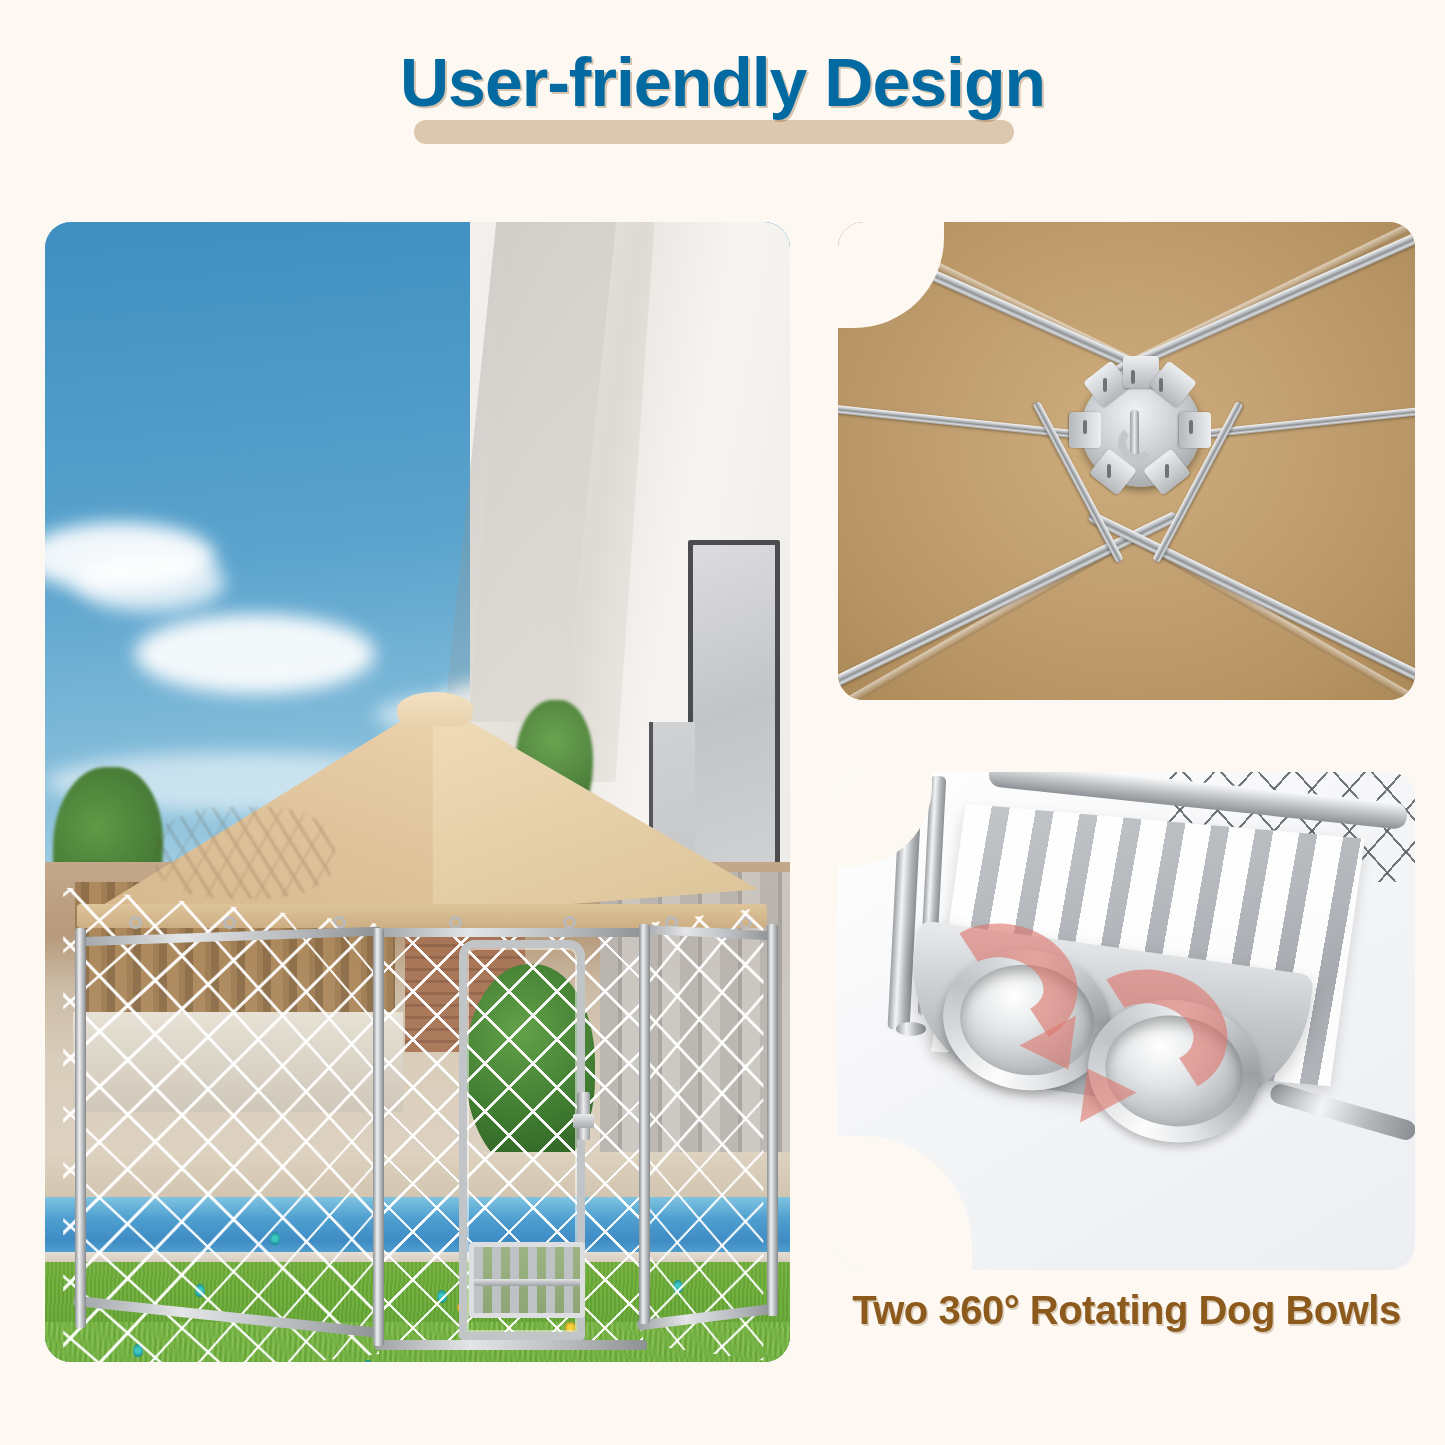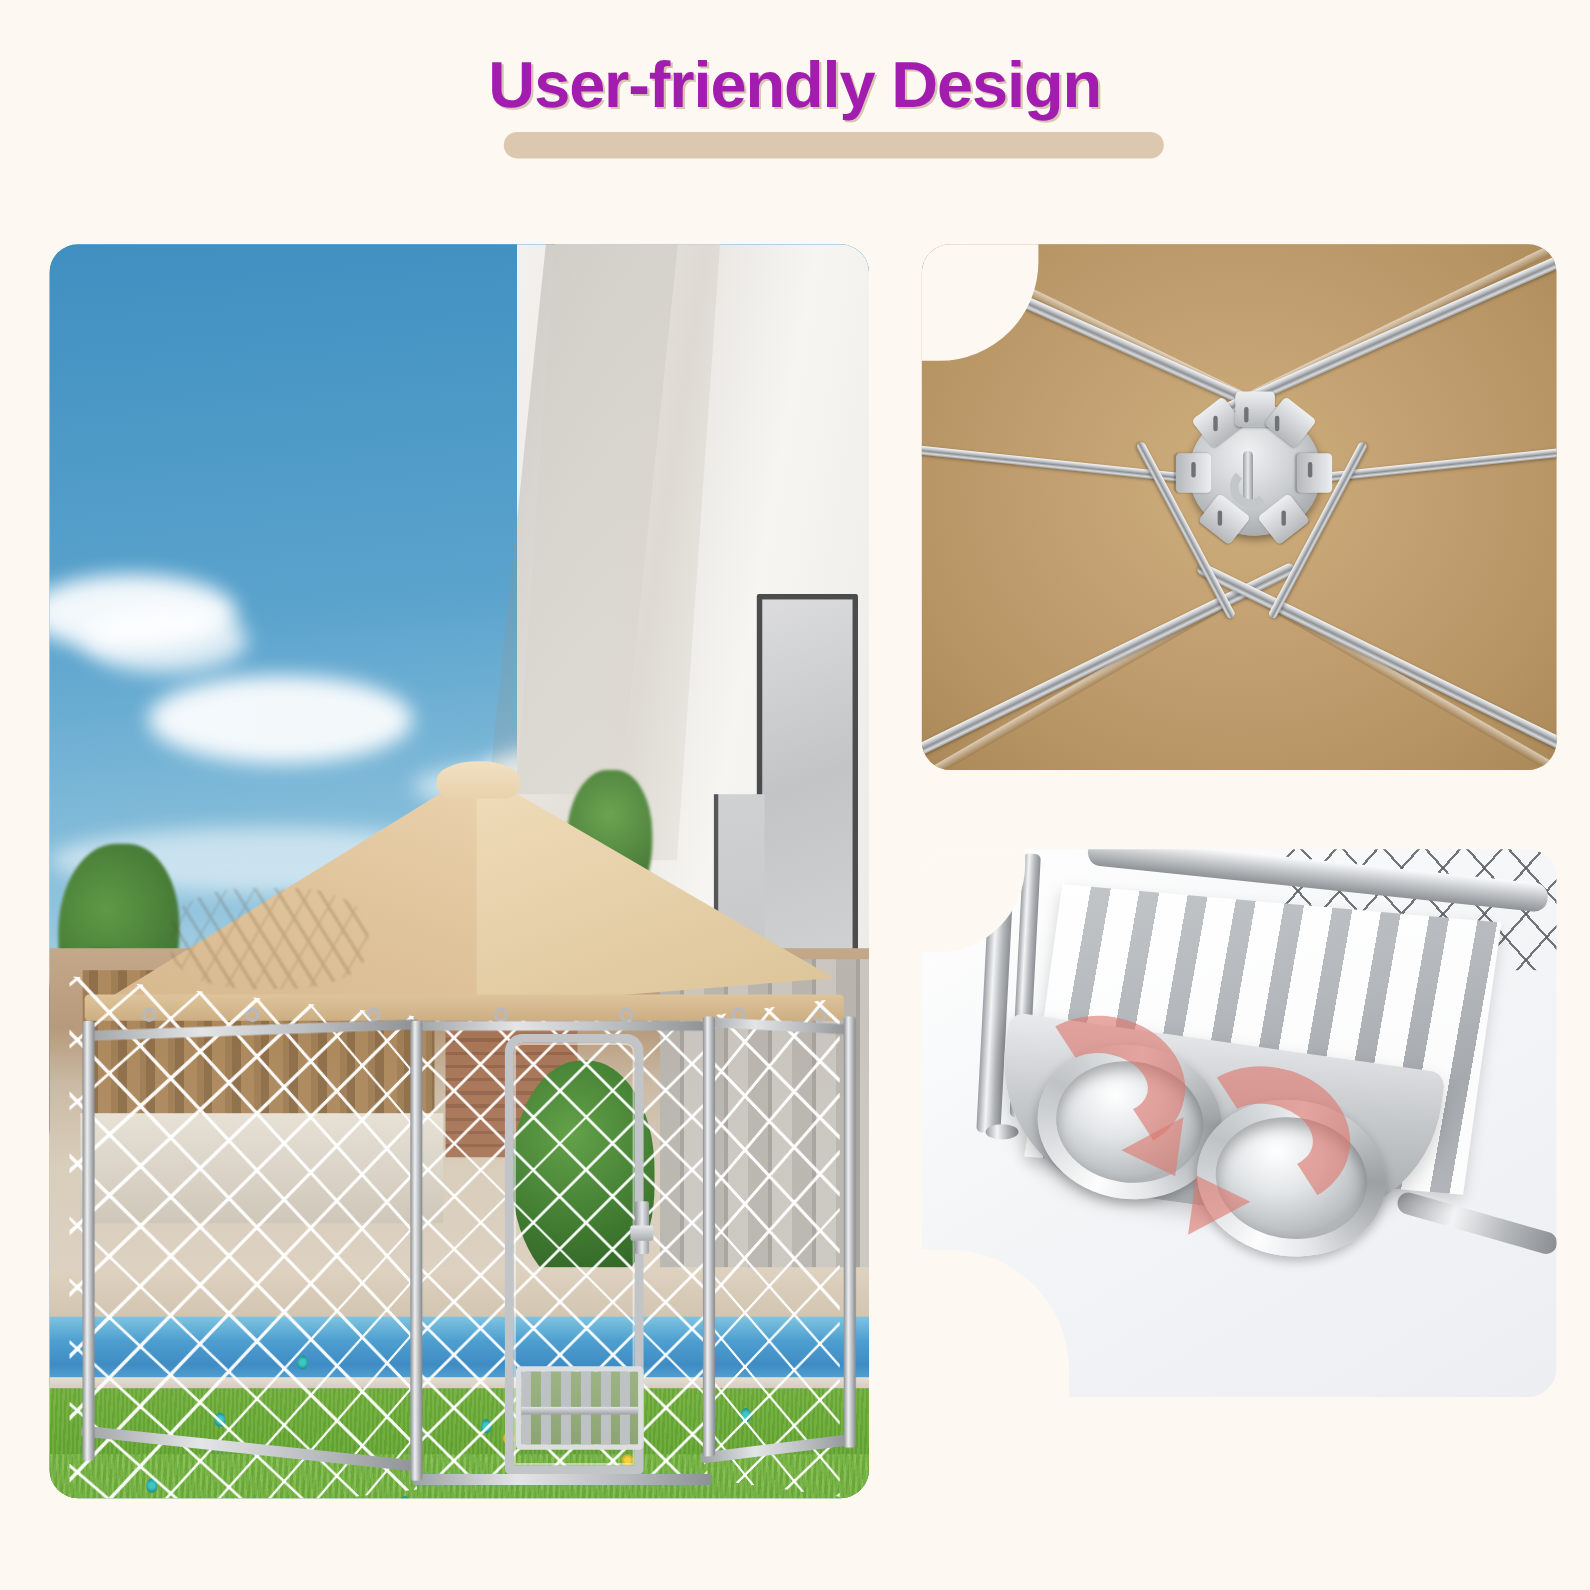--- a/index.html
+++ b/index.html
@@ -18,22 +18,22 @@
     text-align: center; line-height: 1;
   }
   .title-inner { position: relative; display: inline-block; }
   .title-underline {
     position: absolute; left: 14px; top: 72px;
     width: 600px; height: 24px; border-radius: 12px;
     background: #dcc8ae; z-index: 0;
   }
   .title-text {
     position: relative; z-index: 1;
-    font-size: 59px; font-weight: bold; letter-spacing: -1px;
-    color: #a21caf;
+    font-size: 68px; font-weight: bold; letter-spacing: -1px;
+    color: #0369a1;
     text-shadow: 2px 2px 0 rgba(120,74,22,.30);
     font-family: "Liberation Sans", sans-serif;
   }
 
   
   .panel { position: absolute; overflow: hidden; border-radius: 26px; }
 
   #hero  { left: 45px;  top: 222px; width: 745px; height: 1140px; background: #6aa9cf; }
   #hook  { left: 838px; top: 222px; width: 577px; height: 478px; background: #c4a474; }
   #bowls { left: 838px; top: 772px; width: 577px; height: 498px; background: #f7f7f9; }
@@ -534,14 +534,15 @@
       <div class="head"></div>
     </div>
     <div class="arrow a2">
       <div class="arc"></div>
       <div class="head"></div>
     </div>
 
     <div class="bowls-corner-tl"></div>
     <div class="bowls-corner-bl"></div>
   </div>
+  <div class="caption" id="cap-bowls">Two 360° Rotating Dog Bowls</div>
 
 </div>
 
 </body></html>

